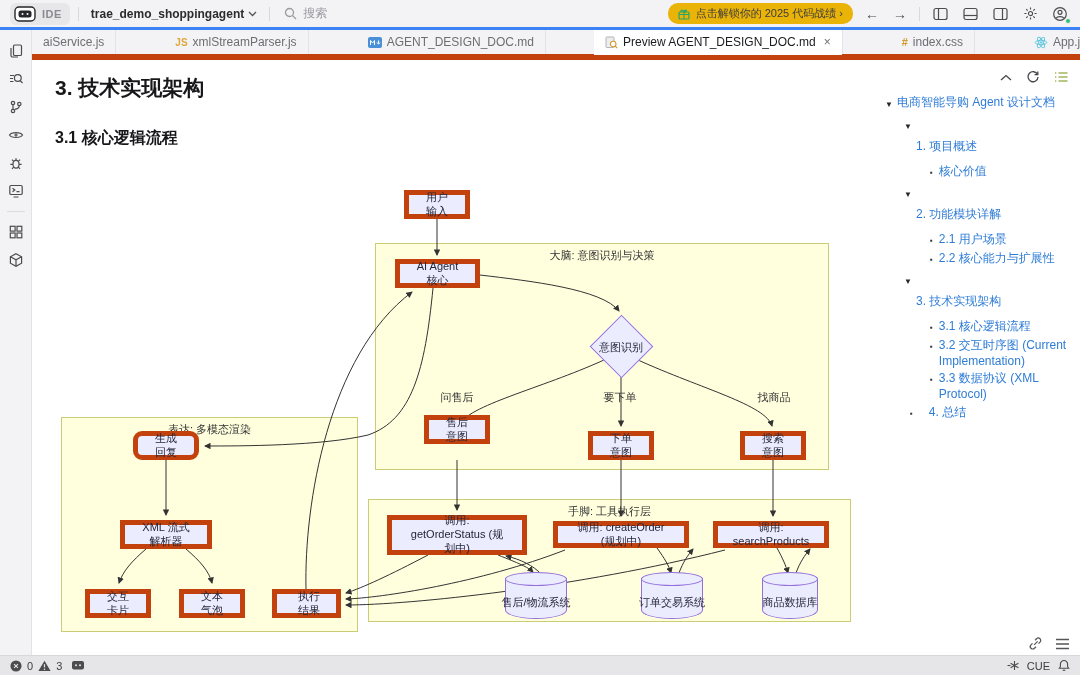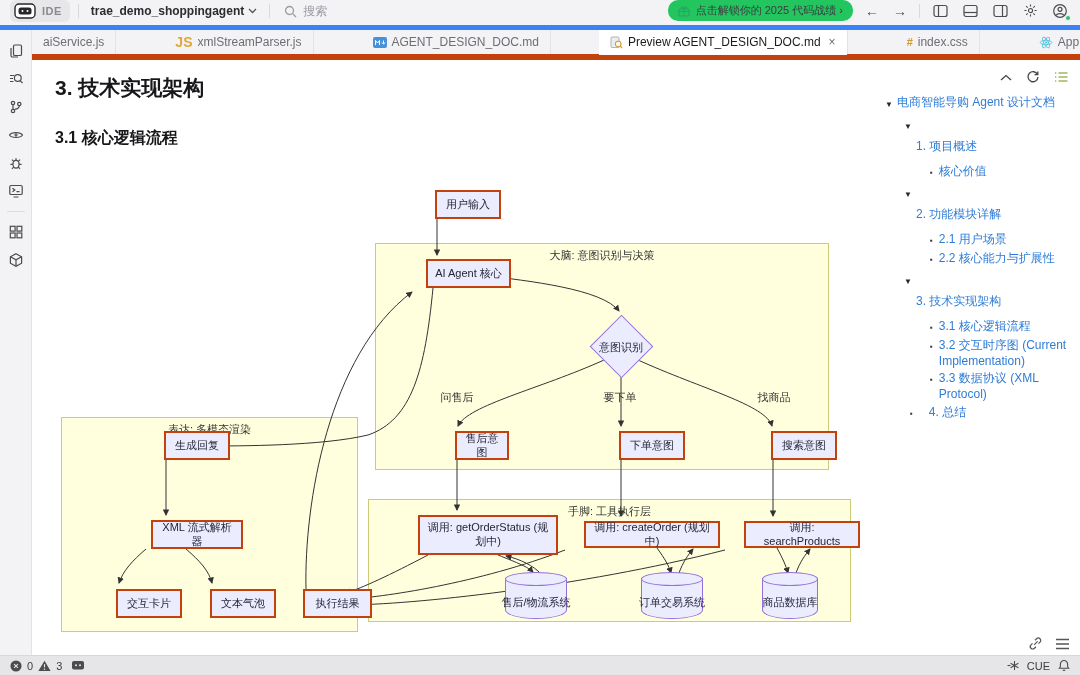--- a/index.html
+++ b/index.html
@@ -1,64 +1,64 @@
 <!DOCTYPE html>
 <html><head>
 <meta charset="utf-8">
 <style>
   * { box-sizing: border-box; margin: 0; padding: 0; }
   html,body { width:1080px; height:675px; overflow:hidden; }
   body { font-family:"Liberation Sans","DejaVu Sans",sans-serif; background:#fff; color:#1f1f24; }
   .app { width:1080px; height:675px; display:flex; flex-direction:column; }
 
   
-  .top-bar { height:30px; background:#f3f3f5; border-bottom:5px solid #3b82f6; display:flex; align-items:flex-start; padding:0 10px; flex:0 0 30px; }
+  .top-bar { height:30px; background:#f3f3f5; border-bottom:3px solid #3b82f6; display:flex; align-items:center; padding:0 10px; flex:0 0 30px; }
   .tb-left { display:flex; align-items:center; gap:8px; }
   .logo-pill { display:flex; align-items:center; gap:6px; background:#e7e7ea; border-radius:6px; padding:3px 8px 3px 4px; }
   .ide-label { font-size:11px; color:#8a8a90; font-weight:bold; letter-spacing:.5px; }
   .v-sep { width:1px; height:14px; background:#d9d9dd; }
   .project { display:flex; align-items:center; gap:4px; font-size:12px; font-weight:bold; color:#2b2b30; padding:2px 4px; border-radius:4px; }
   .search-box { display:flex; align-items:center; gap:6px; font-size:12px; color:#9a9aa2; padding:2px 6px; }
   .tb-right { margin-left:auto; display:flex; align-items:center; gap:10px; }
-  .promo-pill { display:flex; align-items:center; gap:6px; background:#22c55e; border-radius:10px; padding:3px 10px; font-size:11px; color:#3c3c42; }
+  .promo-pill { display:flex; align-items:center; gap:6px; background:#eab308; border-radius:10px; padding:3px 10px; font-size:11px; color:#3c3c42; }
   .nav-arrow { font-size:14px; color:#4b4b50; line-height:1; padding:0 2px; }
   .tb-icon { display:flex; align-items:center; justify-content:center; width:20px; height:20px; }
   .avatar-wrap { position:relative; }
   .presence-dot { position:absolute; right:-1px; bottom:0; width:6px; height:6px; border-radius:50%; background:#2fbf71; border:1px solid #f3f3f5; }
 
   
   .mid { flex:1; display:flex; min-height:0; }
   .activity-bar { width:32px; background:#f3f3f5; border-right:1px solid #e3e3e6; display:flex; flex-direction:column; align-items:center; padding-top:7px; flex:0 0 32px; }
   .ab-item { width:28px; height:28px; display:flex; align-items:center; justify-content:center; }
   .ab-divider { width:18px; height:1px; background:#dcdce0; margin:6px 0; }
   .right-col { flex:1; display:flex; flex-direction:column; min-width:0; }
 
   
   .tab-bar { height:30px; background:#f3f3f5; border-bottom:6px solid #c2410c; display:flex; align-items:stretch; flex:0 0 30px;gap:48px; }
   .tab { display:flex; align-items:center; gap:5px; padding:0 11px; font-size:12px; color:#6d6d74; border-right:1px solid #e3e3e6; white-space:nowrap; position:relative; }
   .tab.active { background:#fff; color:#1b1b1f; }
   .tab.active::after { content:""; position:absolute; left:0; right:0; bottom:-1px; height:1px; background:#fff; }
   .tab-close { font-size:12px; color:#6d6d74; margin-left:3px; }
-  .js-badge { color:#dfa73a; font-weight:bold; font-size:14px; }
+  .js-badge { color:#dfa73a; font-weight:bold; font-size:10px; }
   .css-badge { color:#d19a2f; font-weight:bold; font-size:11px; }
 
   
   .content-row { flex:1; display:flex; min-height:0; position:relative; background:#fff; }
   .preview { flex:1; position:relative; overflow:hidden; background:#fff; }
   .doc-h1 { font-size:21px; font-weight:bold; margin:14px 0 0 23px; color:#17171a; }
   .doc-h2 { font-size:16px; font-weight:bold; margin:26px 0 0 23px; color:#17171a; }
   .doc-p  { font-size:13px; margin:19px 0 0 23px; color:#222; }
   .doc-p b { font-weight:bold; }
 
   
   .diagram { position:absolute; left:28px; top:125px; width:800px; height:455px; font-size:11px; color:#26263a; }
   .sg { position:absolute; background:#FFFFDE; border:1px solid #cccc77; }
   .sg-label { position:absolute; top:4px; left:0; right:0; text-align:center; font-size:11px; color:#333; }
   .edges { position:absolute; left:0; top:0; z-index:2; }
-  .node { position:absolute; background:#ECECFF; border:2px solid #c2410c; display:flex; align-items:center; justify-content:center; text-align:center; line-height:1.25; padding:1px 7px; z-index:3;margin-left:31px; }
+  .node { position:absolute; background:#ECECFF; border:5px solid #c2410c; display:flex; align-items:center; justify-content:center; text-align:center; line-height:1.25; padding:1px 16px; z-index:3; }
   .diamond { position:absolute; width:45px; height:45px; background:#ECECFF; border:1px solid #9370DB; transform:rotate(45deg); z-index:3; }
   .diamond-label { position:absolute; z-index:4; width:70px; text-align:center; }
   .edge-label { position:absolute; z-index:4; width:60px; text-align:center; color:#333; }
   .cyl { position:absolute; z-index:3; background:#ECECFF; border:1px solid #9370DB; border-top:none; border-radius:0 0 50% 50%/0 0 9px 9px; display:flex; align-items:flex-end; justify-content:center; padding-bottom:8px; }
   .cyl::before { content:""; position:absolute; top:-6px; left:-1px; right:-1px; height:12px; border-radius:50%; border:1px solid #9370DB; background:#ECECFF; }
   .cyl span { position:relative; z-index:1; white-space:nowrap; }
 
   
   .toc { width:200px; flex:0 0 200px; padding:8px 8px 0 0; position:relative; font-size:12px; }
   .toc-tools { display:flex; justify-content:flex-end; gap:14px; padding:2px 4px 10px 0; align-items:center; }
@@ -333,24 +333,24 @@
               </g>
             </svg>
 
             <div class="node" style="left:344px;top:5px;width:66px;height:29px;">用户输入</div>
             <div class="node" style="left:335px;top:74px;width:85px;height:29px;">AI Agent 核心</div>
             <div class="diamond" style="left:539px;top:139px;"></div>
             <div class="diamond-label" style="left:526px;top:155px;">意图识别</div>
             <div class="edge-label" style="left:367px;top:205px;">问售后</div>
             <div class="edge-label" style="left:530px;top:205px;">要下单</div>
             <div class="edge-label" style="left:684px;top:205px;">找商品</div>
-            <div class="node" style="left:364px;top:246px;width:54px;height:29px;">售后意图</div>
+            <div class="node" style="left:364px;top:230px;width:66px;height:29px;">售后意图</div>
             <div class="node" style="left:528px;top:246px;width:66px;height:29px;">下单意图</div>
             <div class="node" style="left:680px;top:246px;width:66px;height:29px;">搜索意图</div>
-            <div class="node" style="left:73px;top:246px;width:66px;height:29px;">生成回复</div>
+            <div class="node" style="left:73px;top:246px;width:66px;height:29px;border-radius:9px;">生成回复</div>
             <div class="node" style="left:60px;top:335px;width:92px;height:29px;">XML 流式解析器</div>
             <div class="node" style="left:25px;top:404px;width:66px;height:29px;">交互卡片</div>
             <div class="node" style="left:119px;top:404px;width:66px;height:29px;">文本气泡</div>
             <div class="node" style="left:212px;top:404px;width:69px;height:29px;text-align:right;">执行结果</div>
             <div class="node" style="left:327px;top:330px;width:140px;height:40px;">调用: getOrderStatus (规划中)</div>
             <div class="node" style="left:493px;top:336px;width:136px;height:27px;">调用: createOrder (规划中)</div>
             <div class="node" style="left:653px;top:336px;width:116px;height:27px;">调用: searchProducts</div>
             <div class="cyl" style="left:445px;top:393px;width:62px;height:41px;">
                 <span>售后/物流系统</span>
               </div>

